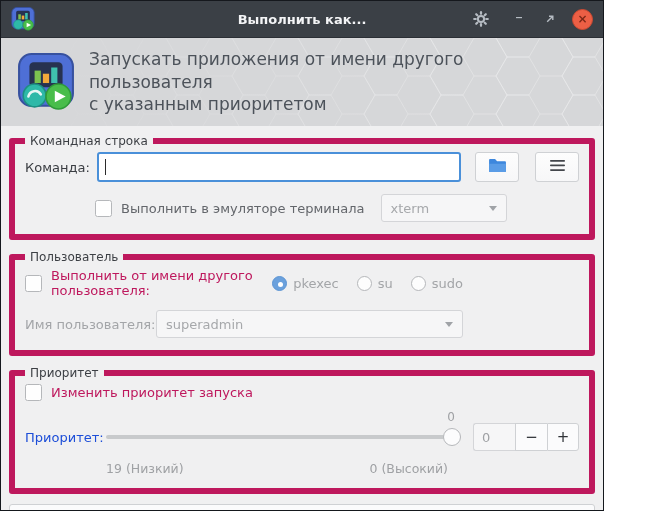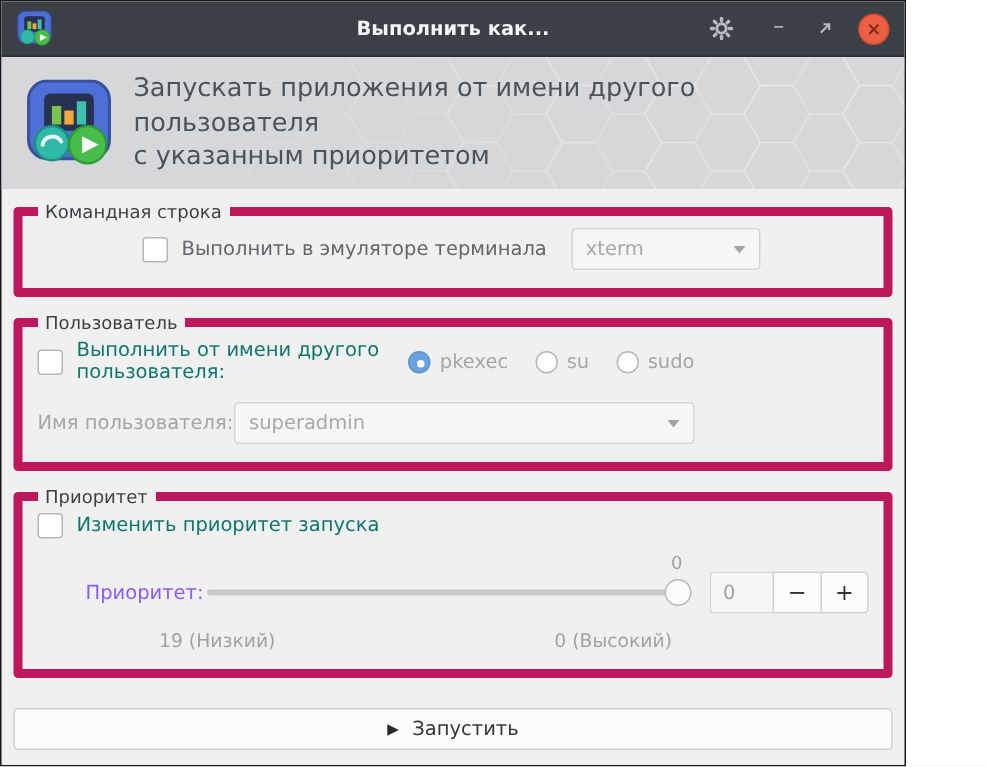--- a/index.html
+++ b/index.html
@@ -45,39 +45,39 @@
     background:#fff; padding:0 8px; font:inherit; outline:none; }
   .caret { position:absolute; left:8px; top:7px; width:1px; height:16px; background:#2b2b2b; }
   .icon-btn { height:30px; width:44px; box-sizing:border-box; border:1px solid #cfd1d4; border-radius:3px;
     background:linear-gradient(#fdfdfd,#f7f7f8); display:flex; align-items:center; justify-content:center;
     padding:0; cursor:pointer; flex:none; }
   .btn-folder { margin-left:14px; }
   .btn-menu { margin-left:16px; }
   .indent { padding-left:70px; }
   .checkbox { width:15px; height:15px; flex:none; border:1px solid #b5b7ba; border-radius:2.5px; background:#fefefe; }
   .cb-label { margin-left:9px; color:#63666b; }
-  .cb-label.dark { color:#0f766e; }
+  .cb-label.dark { color:#be185d; }
   .select { box-sizing:border-box; height:28px; border:1px solid #d4d5d8; border-radius:3px; background:#f6f6f7;
     display:flex; align-items:center; justify-content:space-between; padding:0 9px; color:#a6a8ab; }
   .sel-arrow { width:0; height:0; border-left:4px solid transparent; border-right:4px solid transparent;
     border-top:5px solid #a0a3a7; margin-left:8px; flex:none; }
   .term-select { margin-left:16px; width:126px; flex:none; }
   .row-user { padding-right:116px; }
   .radios { margin-left:auto; display:flex; align-items:flex-end; gap:18px; }
   .radio-item { display:flex; align-items:center; gap:6px; color:#a3a5a8; }
   .radio { width:15px; height:15px; border-radius:50%; border:1px solid #b5b7ba; background:#fdfdfd;
     box-sizing:border-box; position:relative; flex:none; }
   .radio.checked { background:#6ba1dd; border-color:#5d95d4; }
   .radio.checked::after { content:""; position:absolute; left:5px; top:5px; width:5px; height:5px;
     border-radius:50%; background:#fff; }
   .user-label { width:131px; flex:none; color:#a3a5a8; }
   .grow { flex:1;gap:32px; }
   
   .slider-row { display:flex; align-items:center; margin-top:22px; }
-  .pr-label { width:81px; flex:none; color:#8b5cf6;margin-left:32px; }
+  .pr-label { width:81px; flex:none; color:#1d4ed8; }
   .slider { flex:1; position:relative; height:18px; }
   .groove { position:absolute; left:0; right:0; top:7px; height:4px; background:#c8cacc; border-radius:2px; }
   .handle { position:absolute; right:0; top:0; width:18px; height:18px; border-radius:50%;
     background:#fcfcfd; border:1px solid #b6b8bb; box-sizing:border-box; }
   .slider-value { position:absolute; right:6px; top:-18px; font-size:12px; color:#9fa1a4; }
   .spin { display:flex; margin-left:12px; height:28px; flex:none; }
   .spin-value { width:42px; box-sizing:border-box; border:1px solid #d4d5d8; border-right:none;
     border-radius:3px 0 0 3px; background:#f6f6f7; color:#9fa1a4; display:flex; align-items:center; padding-left:8px; }
   .spin-btn { width:32px; box-sizing:border-box; border:1px solid #cfd1d4; background:#fbfbfc; color:#2f3237;
     font-size:15px; display:flex; align-items:center; justify-content:center; padding:0; cursor:pointer; font-family:inherit; }
@@ -165,20 +165,44 @@
       </svg>
     </span>
     <h1>Запускать приложения от имени другого пользователя
 с указанным приоритетом</h1>
   </div>
 
   <div class="main">
 
     <fieldset>
       <legend>Командная строка</legend>
+      <div class="row">
+        <label class="field-label">Команда:</label>
+        <div class="input-wrap">
+          <input class="cmd-input" type="text" value="" style="">
+          <span class="caret"></span>
+        </div>
+        <button class="icon-btn btn-folder">
+          <span>
+            <svg viewBox="0 0 20 16" width="19" height="15">
+              <path d="M1 2.2 C1 1.5 1.5 1 2.2 1 H7.4 L9.6 3.4 H17.8 C18.5 3.4 19 3.9 19 4.6 V13.8 C19 14.5 18.5 15 17.8 15 H2.2 C1.5 15 1 14.5 1 13.8 Z" fill="#3d87dd"></path>
+              <path d="M1 6 H19 V13.8 C19 14.5 18.5 15 17.8 15 H2.2 C1.5 15 1 14.5 1 13.8 Z" fill="#5a9ce6"></path>
+            </svg>
+          </span>
+        </button>
+        <button class="icon-btn btn-menu">
+          <span>
+            <svg width="15" height="13" viewBox="0 0 15 13">
+              <rect y="1" width="15" height="1.7" rx="0.8" fill="#43464b"></rect>
+              <rect y="5.6" width="15" height="1.7" rx="0.8" fill="#43464b"></rect>
+              <rect y="10.2" width="15" height="1.7" rx="0.8" fill="#43464b"></rect>
+            </svg>
+          </span>
+        </button>
+      </div>
       <div class="row indent">
         <span class="checkbox"></span>
         <label class="cb-label">Выполнить в эмуляторе терминала</label>
         <div class="select term-select">
           <span>xterm</span>
           <span class="sel-arrow"></span>
         </div>
       </div>
     </fieldset>
 

